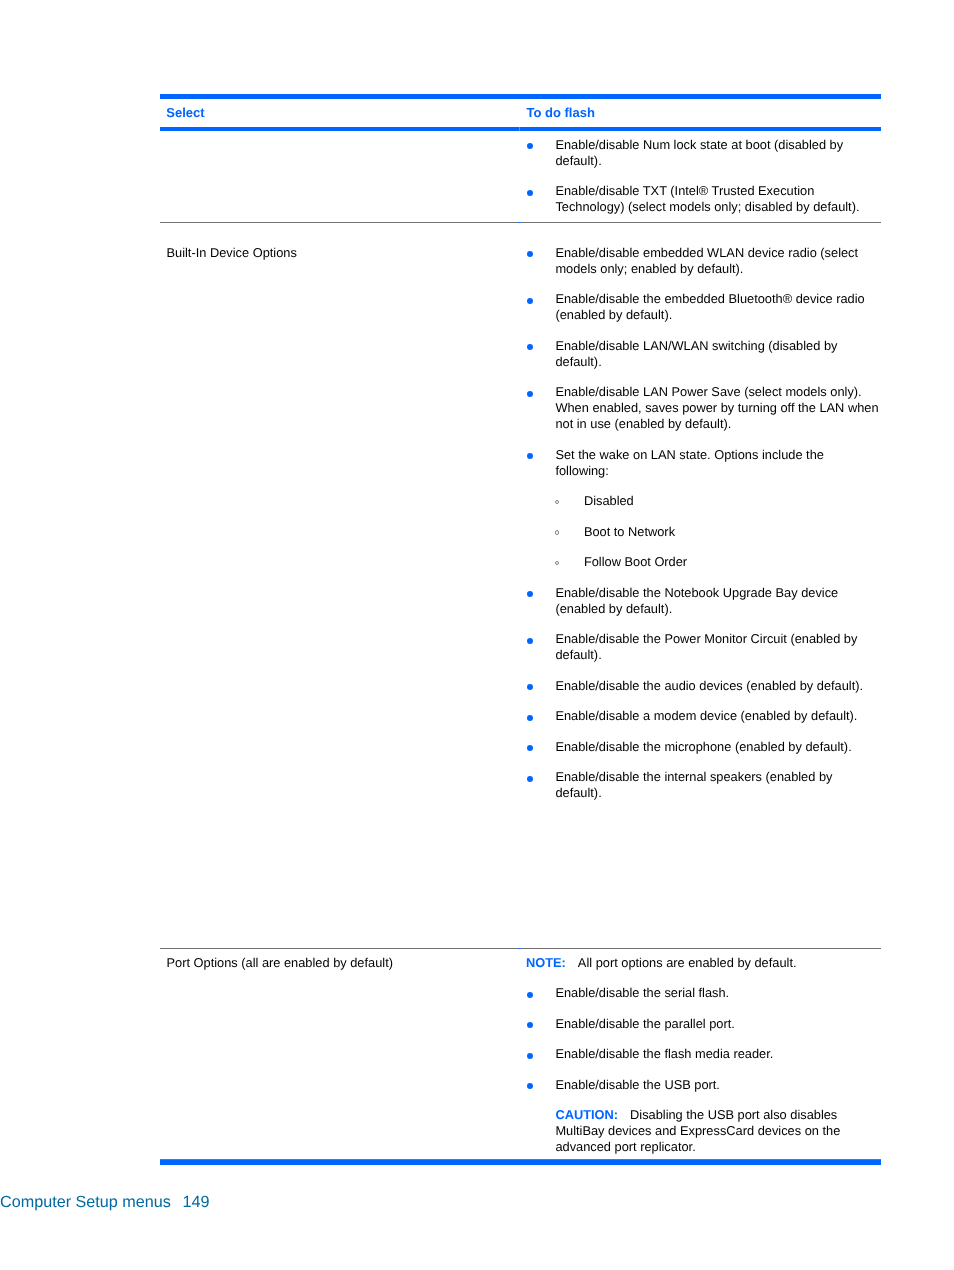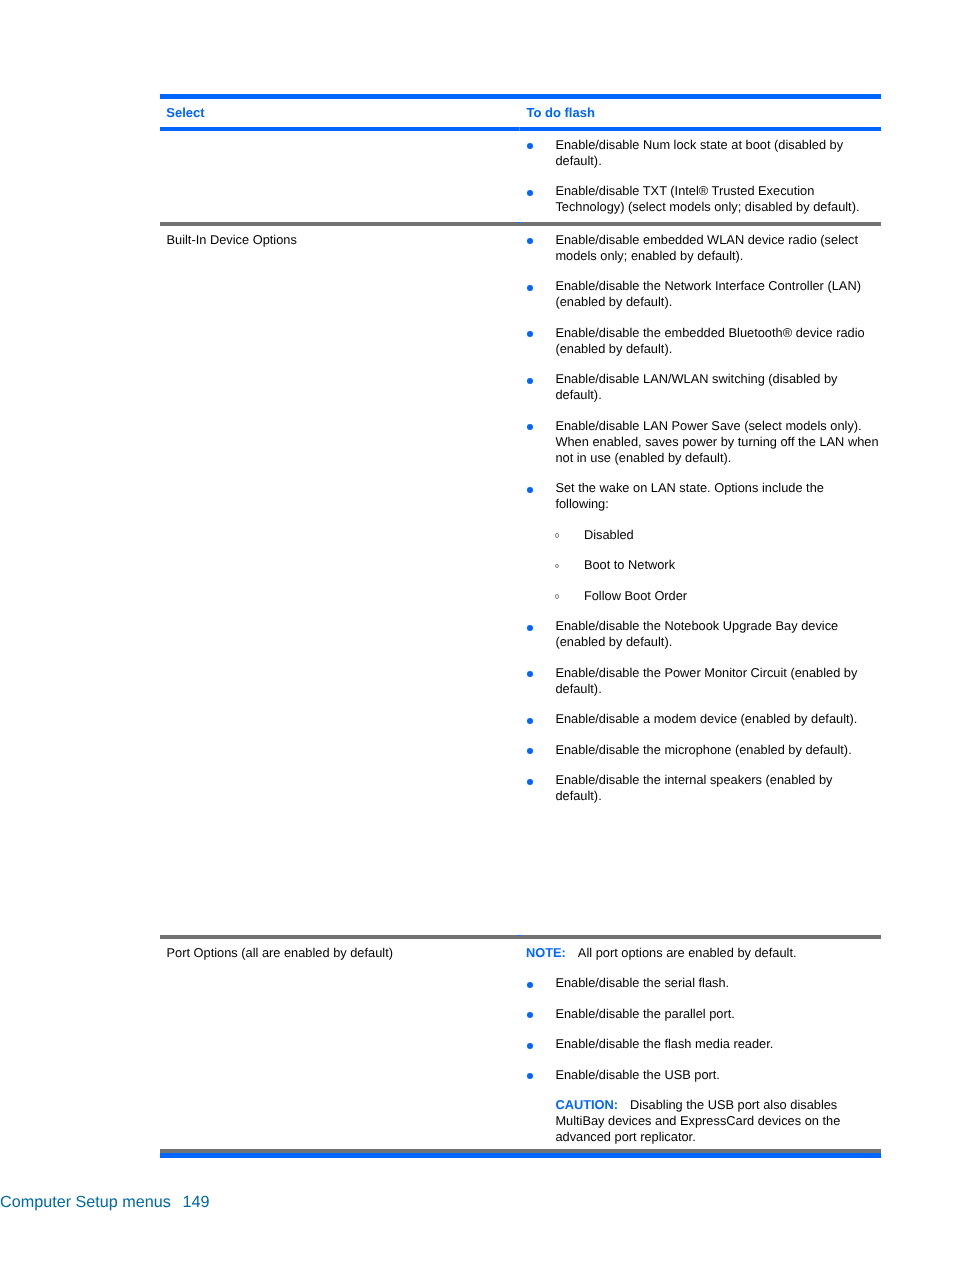--- a/index.html
+++ b/index.html
@@ -16,34 +16,34 @@
   .rule-top{height:5px;background:#0066ff;font-size:0;line-height:0;}
   .hdr{position:relative;height:28px;}
   .hdr-cell{position:absolute;top:0;font-size:13px;font-weight:bold;color:#0066ff;line-height:16px;}
   .hdr-sel{left:6.3px;top:5.8px;}
   .hdr-todo{left:366.5px;top:5.8px;}
   .rule-hdr{display:flex;font-size:0;line-height:0;position:relative;}
   .rule-hdr .seam{position:absolute;left:359.1px;top:0;width:0.8px;height:4px;background:#5d94f8;}
   .rule-hdr>div{height:4px;background:#0066ff;}
   .rule-hdr .s1{width:359.5px;}
   .rule-hdr .s2{width:361.5px;}
-  .row{position:relative;border-bottom:4px solid #737373;box-sizing:content-box;}
+  .row{position:relative;border-bottom:1px solid #737373;box-sizing:content-box;}
   .row-seam{position:absolute;left:357.6px;bottom:-1px;width:4px;height:1px;background:linear-gradient(to right,#0066ff 0%,#1c74fb 40%,#4d8ef7 60%,#1c74fb 80%,#0066ff 100%);}
   .cell-select{position:absolute;left:6.5px;top:5.9px;width:345px;font-size:12.82px;line-height:16px;}
   .cell-todo{position:absolute;left:359.1px;top:5.9px;width:361.7px;font-size:12.82px;}
   .bullet-item{position:relative;padding-left:36.3px;margin:0 0 14.5px 0;line-height:16px;}
   .bullet-dot{position:absolute;left:7.9px;top:6.4px;width:6.2px;height:6.2px;border-radius:50%;background:#0066ff;}
   .sub-item{position:relative;padding-left:64.8px;margin:0 0 14.5px 0;line-height:16px;}
   .sub-dot{position:absolute;left:35.9px;top:6.55px;width:4.2px;height:4.2px;border-radius:50%;border:1.0px solid #828282;box-sizing:border-box;}
   .note-item{margin:0 0 14.5px 0;line-height:16px;padding-left:6.9px;}
   .note-label{color:#0066ff;font-weight:bold;}
   .caution-item{margin:0 0 14.5px 0;line-height:16px;padding-left:36.3px;}
   .gap2{display:inline-block;width:12px;}
   .row-1{height:91px;}
-  .row-2{height:709px;}
+  .row-2{height:709px;margin-top:16px;}
   .row-3{height:210px;}
   .rule-bottom{height:5px;background:#0066ff;font-size:0;line-height:0;}
   .footer{position:absolute;left:0px;top:1192.2px;width:881.3px;text-align:left;font-size:16.2px;line-height:20px;color:#0369a1;white-space:nowrap;}
   .footer .gap{display:inline-block;width:11.6px;}
 </style>
 </head>
 <body>
 
 <div class="page">
   <div class="doc-table">
@@ -63,30 +63,30 @@
         <div class="cell-todo">
           <div class="bullet-item"><span class="bullet-dot"></span><span>Enable/disable Num lock state at boot (disabled by default).</span></div>
           <div class="bullet-item"><span class="bullet-dot"></span><span>Enable/disable TXT (Intel® Trusted Execution Technology) (select models only; disabled by default).</span></div>
         </div>
       </div>
       <div class="row row-2">
         <div class="cell-select">Built-In Device Options</div>
         <div class="row-seam"></div>
         <div class="cell-todo">
           <div class="bullet-item"><span class="bullet-dot"></span><span>Enable/disable embedded WLAN device radio (select models only; enabled by default).</span></div>
-          <div class="bullet-item"><span class="bullet-dot"></span><span>Enable/disable the Network Interface Controller (LAN) (enabled by default).</span></div>
           <div class="bullet-item"><span class="bullet-dot"></span><span>Enable/disable the embedded Bluetooth® device radio (enabled by default).</span></div>
           <div class="bullet-item"><span class="bullet-dot"></span><span>Enable/disable LAN/WLAN switching (disabled by default).</span></div>
           <div class="bullet-item"><span class="bullet-dot"></span><span>Enable/disable LAN Power Save (select models only). When enabled, saves power by turning off the LAN when not in use (enabled by default).</span></div>
           <div class="bullet-item"><span class="bullet-dot"></span><span>Set the wake on LAN state. Options include the following:</span></div>
           <div class="sub-item"><span class="sub-dot"></span><span>Disabled</span></div>
           <div class="sub-item"><span class="sub-dot"></span><span>Boot to Network</span></div>
           <div class="sub-item"><span class="sub-dot"></span><span>Follow Boot Order</span></div>
           <div class="bullet-item"><span class="bullet-dot"></span><span>Enable/disable the Notebook Upgrade Bay device (enabled by default).</span></div>
           <div class="bullet-item"><span class="bullet-dot"></span><span>Enable/disable the Power Monitor Circuit (enabled by default).</span></div>
+          <div class="bullet-item"><span class="bullet-dot"></span><span>Enable/disable the audio devices (enabled by default).</span></div>
           <div class="bullet-item"><span class="bullet-dot"></span><span>Enable/disable a modem device (enabled by default).</span></div>
           <div class="bullet-item"><span class="bullet-dot"></span><span>Enable/disable the microphone (enabled by default).</span></div>
           <div class="bullet-item"><span class="bullet-dot"></span><span>Enable/disable the internal speakers (enabled by default).</span></div>
         </div>
       </div>
       <div class="row row-3">
         <div class="cell-select">Port Options (all are enabled by default)</div>
 
         <div class="cell-todo">
           <div class="note-item"><span class="note-label">NOTE:</span><span class="gap2"></span><span>All port options are enabled by default.</span></div>

